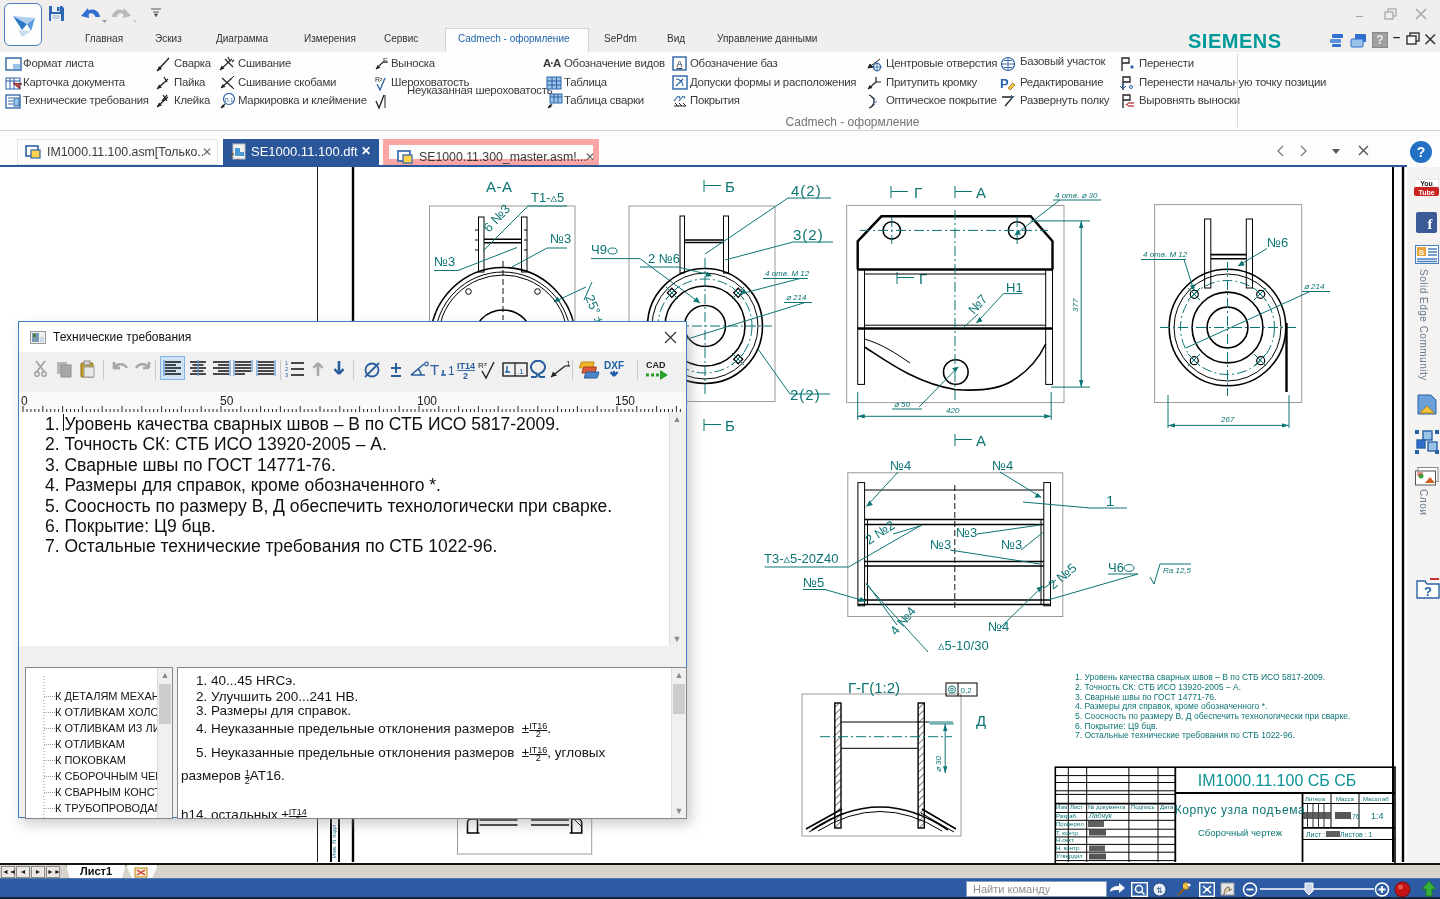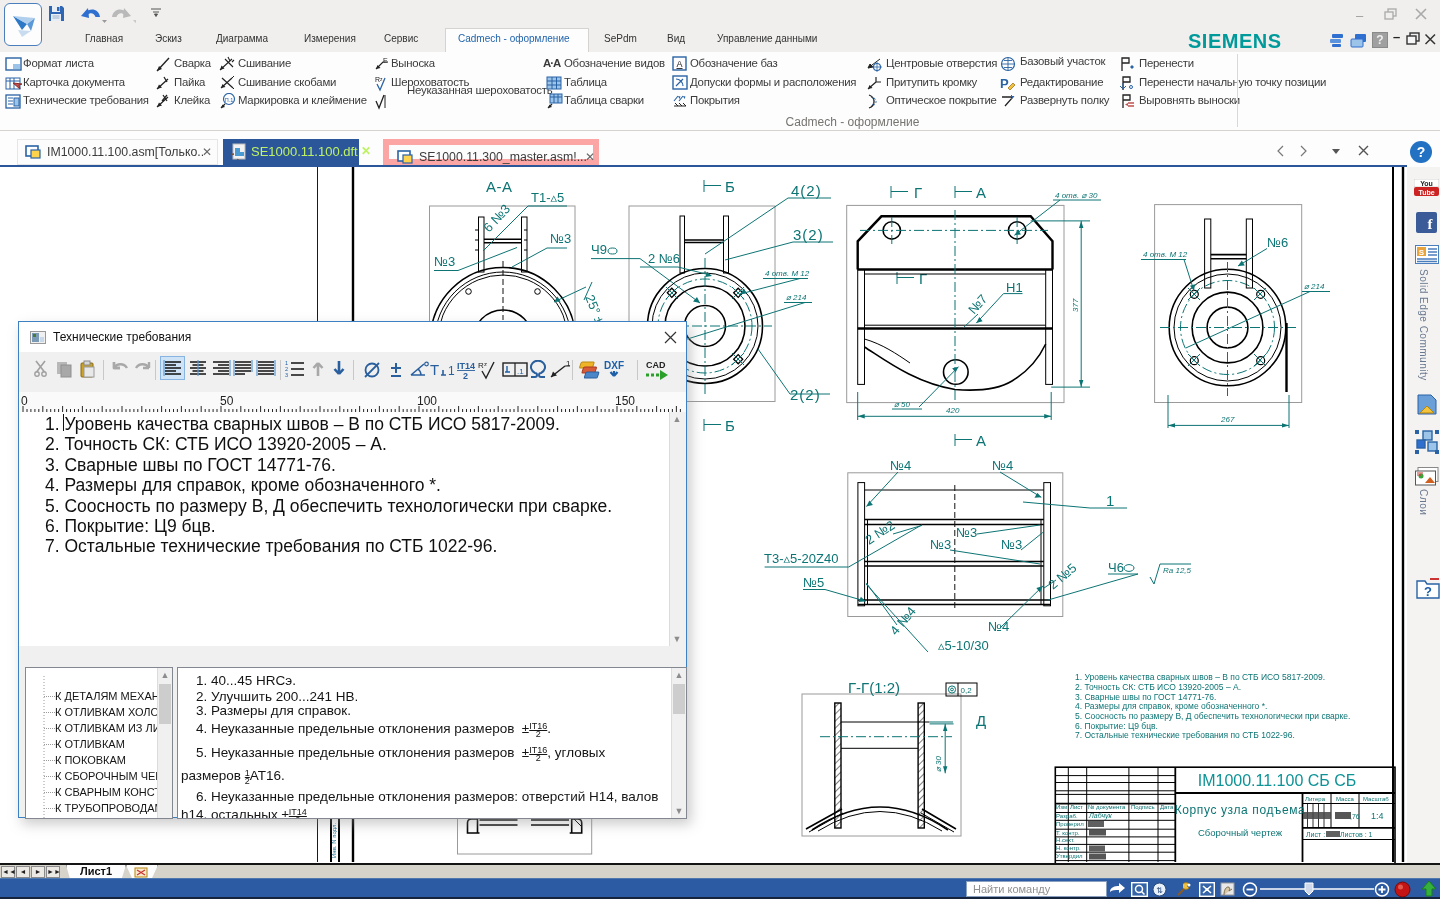--- a/index.html
+++ b/index.html
@@ -298,21 +298,21 @@
 
 <div class="abs" id="tabbar">
   <div class="dtab" style="left:17px;width:201px;border:1px solid #e6e6e6;">
     <svg class="abs" style="left:7px;top:5px" width="17" height="15">
         <rect x="1" y="1" width="12" height="10" fill="#fff" stroke="#2a63a5" stroke-width="1.6"></rect>
         <rect x="6" y="5" width="9" height="8" fill="#ffd34d" stroke="#2a63a5" stroke-width="1.2"></rect>
       </svg>
     <span class="abs" style="left:29px;top:5px;width:157px;overflow:hidden;font-size:12.3px;">IM1000.11.100.asm[Только...</span>
     <span class="abs x" style="left:184px;top:5px;">✕</span>
   </div>
-  <div class="dtab" style="left:223px;width:136px;background:#2b579a;color:#bef264;">
+  <div class="dtab" style="left:223px;width:156px;background:#2b579a;color:#ffffff;">
     <svg class="abs" style="left:8px;top:4px" width="16" height="17">
         <rect x="2" y="1" width="12" height="15" fill="#f2f2f2" stroke="#bbb"></rect>
         <path d="M4,5 h5 v4 h4 v4 h-9 Z" fill="#4a9ad4"></path>
         <path d="M3,11 a4,4 0 1 0 4,5" fill="none" stroke="#7a5230" stroke-width="1.5"></path>
       </svg>
     <span class="abs" style="left:28px;top:5px;">SE1000.11.100.dft</span>
     <span class="abs" style="left:138px;top:5px;font-weight:bold;font-size:12px;">✕</span>
   </div>
   <div class="dtab" style="left:383px;width:216px;border:6px solid #fca5a5;">
     <svg class="abs" style="left:8px;top:5px" width="17" height="15">
@@ -1111,21 +1111,20 @@
       <div class="abs" style="left:1px;top:16px;width:12px;height:40px;background:#cdcdcd;"></div>
     </div>
   </div>
   <div id="dlgbot">
     <div class="abs" style="left:18px;top:5px;">1. 40...45 HRCэ.</div>
     <div class="abs" style="left:18px;top:21px;">2. Улучшить 200...241 НВ.</div>
     <div class="abs" style="left:18px;top:35px;">3. Размеры для справок.</div>
     <div class="abs" style="left:18px;top:53px;">4. Неуказанные предельные отклонения размеров &nbsp;±<span class="frac"><span style="text-decoration:underline;">IT16</span><span>2</span></span>.</div>
     <div class="abs" style="left:18px;top:77px;">5. Неуказанные предельные отклонения размеров &nbsp;±<span class="frac"><span style="text-decoration:underline;">IT16</span><span>2</span></span>, угловых</div>
     <div class="abs" style="left:3px;top:100px;">размеров <span class="frac"><span style="text-decoration:underline;">1</span><span>2</span></span>АТ16.</div>
-    <div class="abs" style="left:18px;top:121px;">6. Неуказанные предельные отклонения размеров: отверстий Н14, валов</div>
     <div class="abs" style="left:3px;top:139px;">h14, остальных ±<span class="frac"><span style="text-decoration:underline;">IT14</span><span>2</span></span></div>
     <div class="sb" style="left:493px;top:0;width:15px;height:150px;">
       <div class="sba" style="top:0;">▲</div>
       <div class="sba" style="bottom:0;">▼</div>
       <div class="abs" style="left:1px;top:16px;width:12px;height:30px;background:#cdcdcd;"></div>
     </div>
   </div>
 </div>
 
 <div class="abs" id="sheetstrip">

